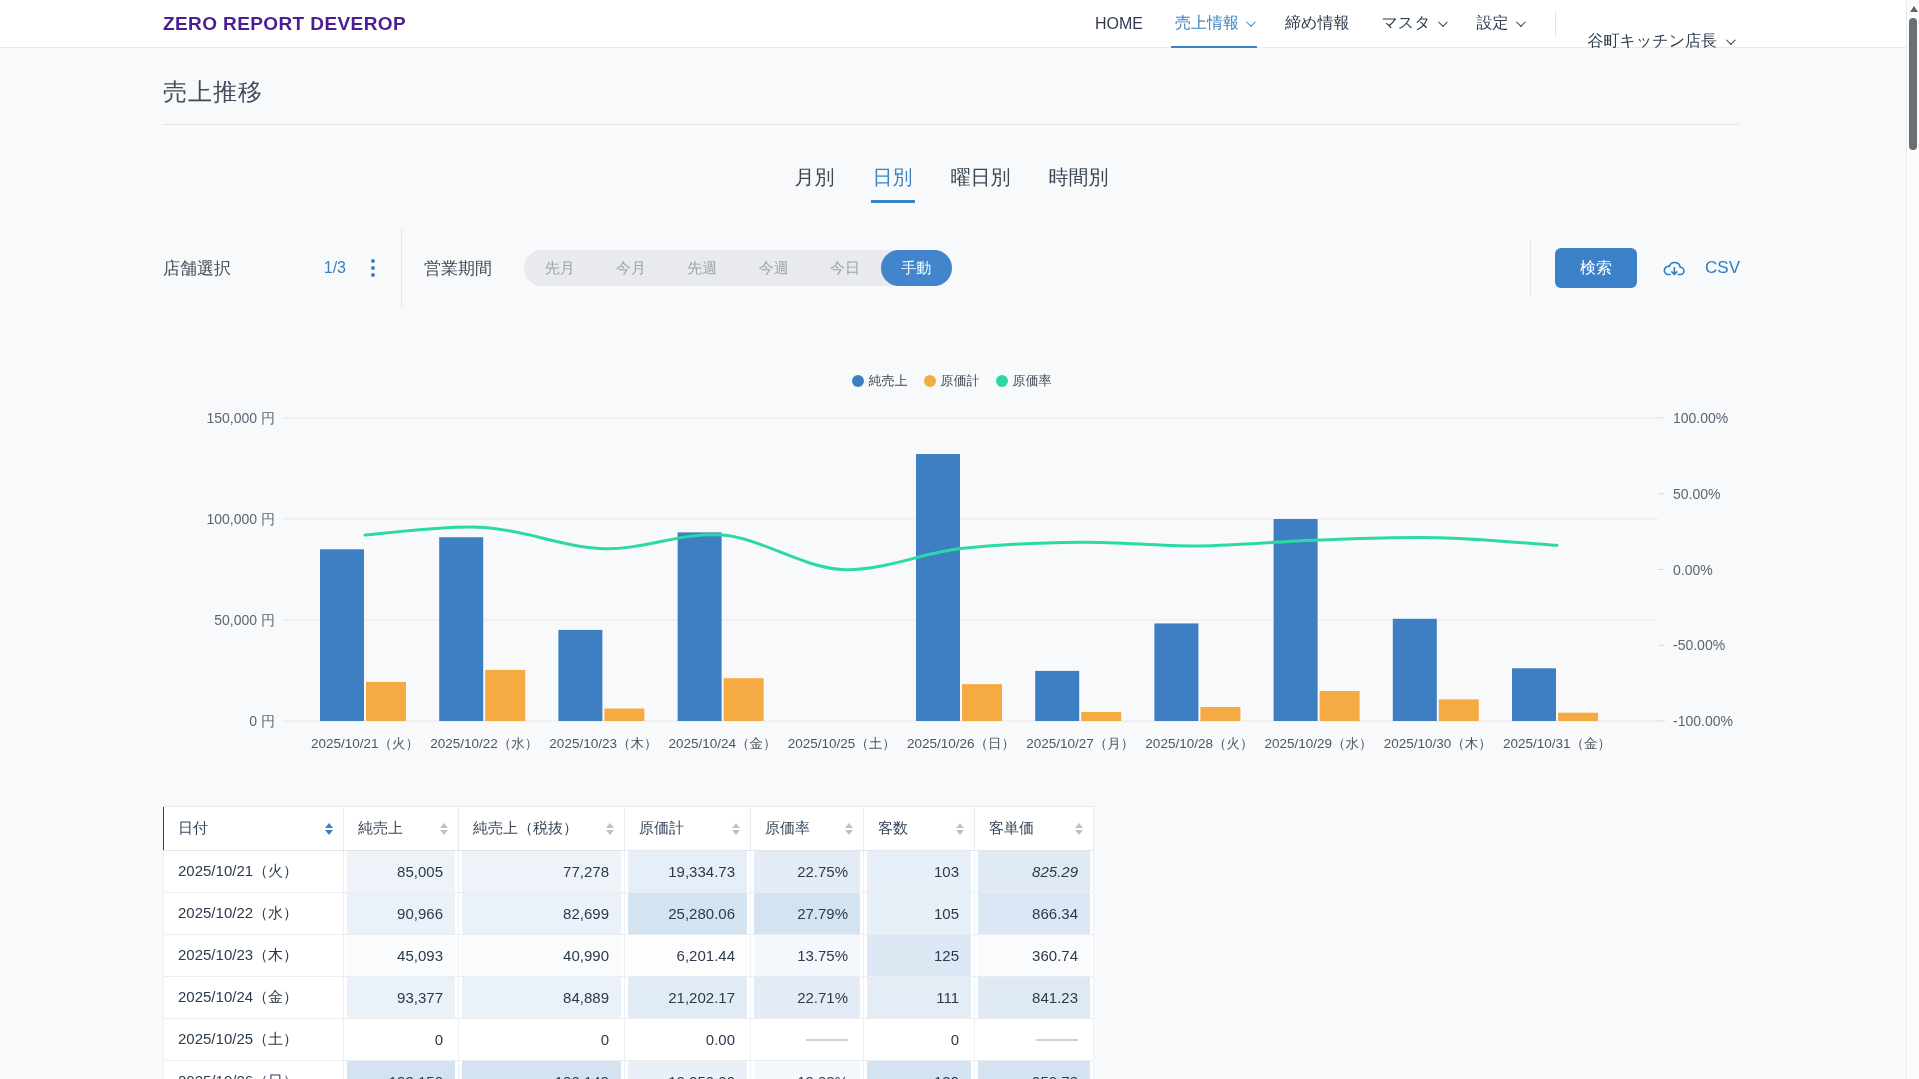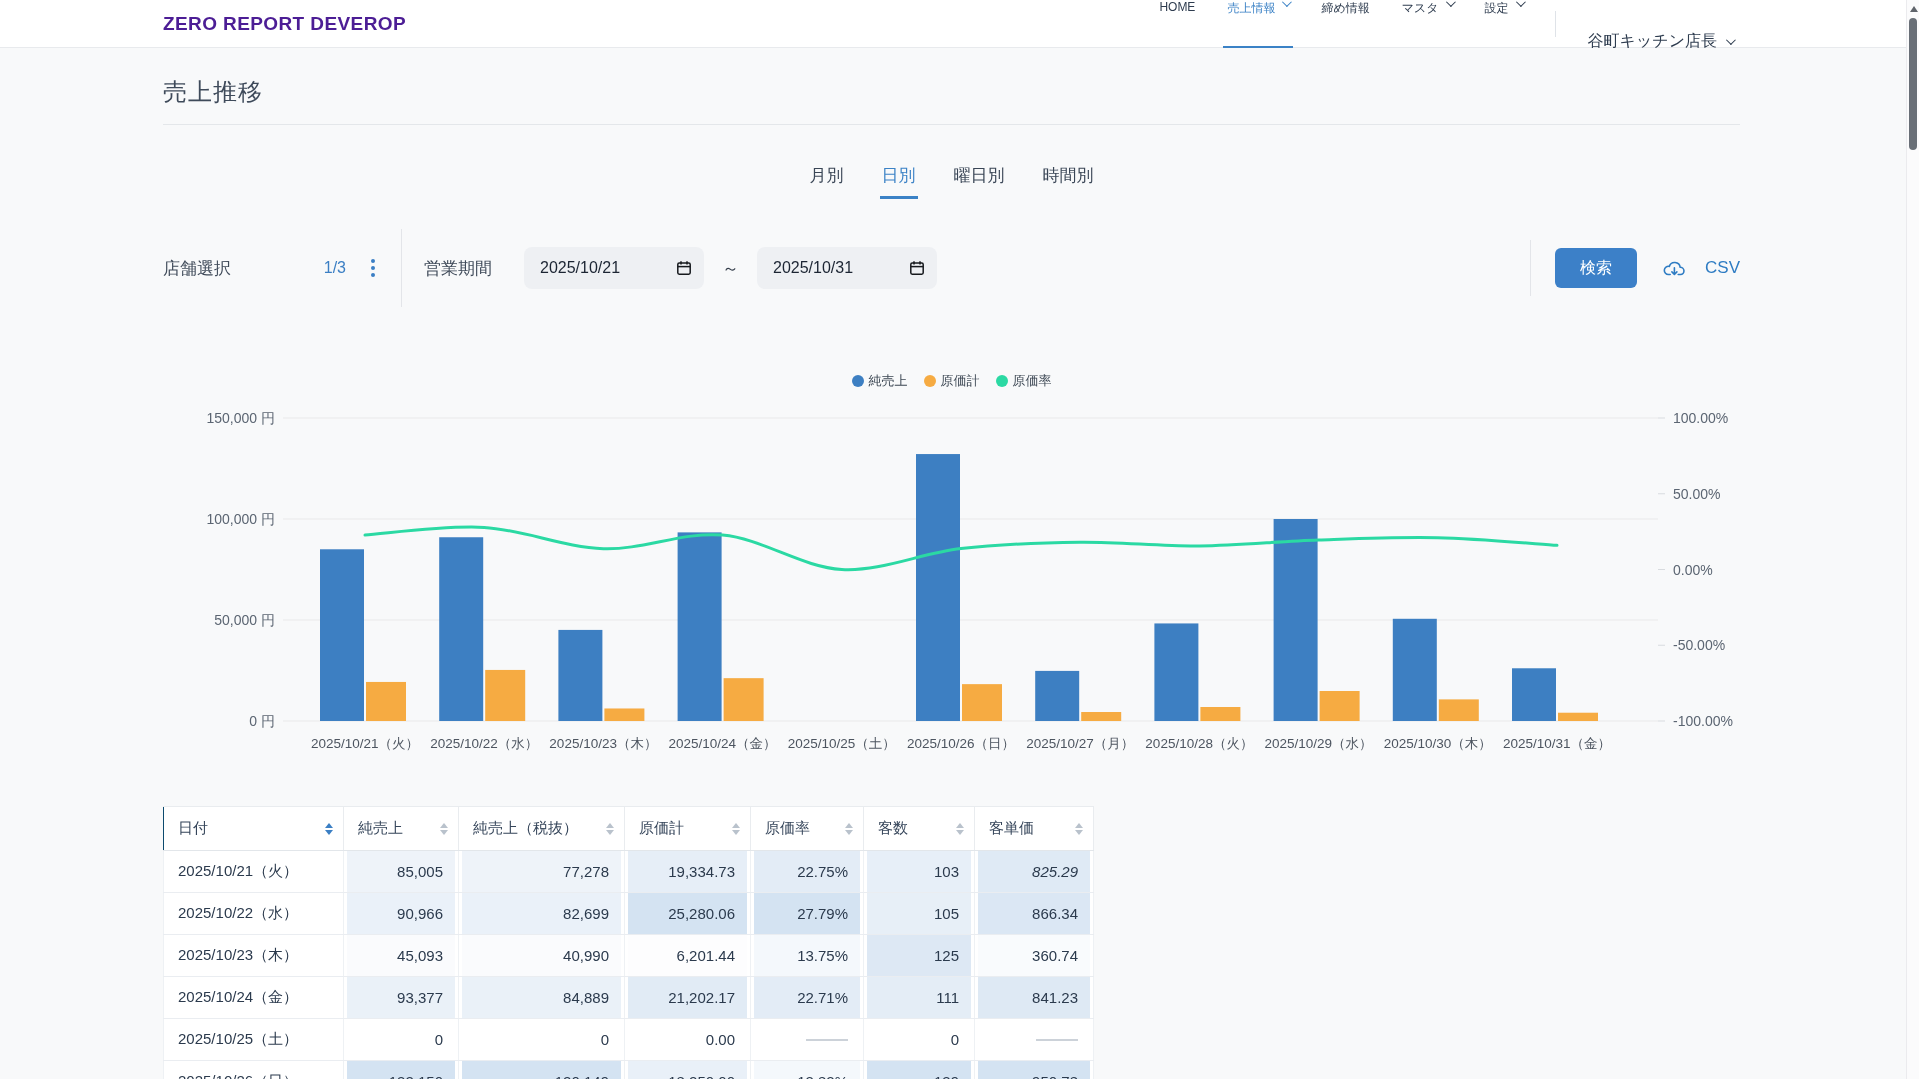--- a/index.html
+++ b/index.html
@@ -6,40 +6,40 @@
   html,body { width:1919px; height:1079px; overflow:hidden; background:#f8f9fa;
     font-family:"Liberation Sans", sans-serif; }
   body { position:relative; color:#2b3a4d; }
 
   
   .nav { position:absolute; top:0; left:0; width:1919px; height:48px; background:#fff;
     border-bottom:1px solid #e8eaed; display:flex; align-items:center;
     padding:0 186px 0 163px; z-index:10; }
   .logo { font-size:19px; font-weight:600; letter-spacing:.4px; color:#4c1d95; }
   .nav-right { margin-left:auto; display:flex; align-items:center; gap:32px; height:100%; }
-  .nav-item { position:relative; height:100%; display:flex; gap:7px;
-    font-size:12px; color:#2e3c4f; cursor:pointer; }
+  .nav-item { position:relative; height:100%; display:flex; align-items:center; gap:7px;
+    font-size:16px; color:#2e3c4f; cursor:pointer; }
   .nav-item.active { color:#3b82c6; }
   .nav-item.active::after { content:""; position:absolute; left:-4px; right:-4px; bottom:-1px;
     height:2px; background:#3b82c6; }
   .chev { width:7px; height:7px; border-right:1.6px solid currentColor;
     border-bottom:1.6px solid currentColor; transform:rotate(45deg) translateY(-2px);
     display:inline-block; }
   .nav-divider { width:1px; height:26px; background:#dfe3e8; }
   .nav-user { display:flex; align-items:center; gap:9px; font-size:16px; color:#2e3c4f; cursor:pointer;margin-top:36px; }
 
   
   .page-title { position:absolute; top:76px; left:163px; font-size:24px; font-weight:500;
     letter-spacing:1px; color:#3e4a5a; }
   .title-divider { position:absolute; top:124px; left:163px; width:1577px; height:1px; background:#e4e7ea; }
 
   
   .tabs { position:absolute; top:162px; left:163px; width:1577px; display:flex;
     justify-content:center; gap:34px; }
-  .tab { font-size:17px; color:#3a4656; padding:2px 2px 9px; border-bottom:3px solid transparent; cursor:pointer; }
+  .tab { font-size:20px; color:#3a4656; padding:2px 2px 9px; border-bottom:3px solid transparent; cursor:pointer; }
   .tab.active { color:#3b82c6; border-bottom-color:#3b82c6; }
 
   
   .filters { position:absolute; top:222px; left:163px; width:1577px; height:92px;
     display:flex; align-items:center; }
   .store-group { width:214px; display:flex; align-items:center; justify-content:space-between; }
   .flabel { font-size:17px; color:#3f4a59; font-weight:500; }
   .store-val { display:flex; align-items:center; gap:23px; }
   .store-count { font-size:16px; color:#3b7fc4; }
   .kebab { display:inline-flex; flex-direction:column; gap:3px; cursor:pointer; padding:2px; }
@@ -156,45 +156,28 @@
       <span class="kebab">
           <i></i>
           <i></i>
           <i></i>
         </span>
     </span>
   </div>
   <div class="vdiv-l"></div>
   <span class="flabel period-label">営業期間</span>
   <div class="period-box">
-    <div class="dates-row">
-      <div class="datefield">
-        <input type="text" readonly="" value="2025/10/21" style="">
-        <span class="cal-icon">
-          <svg width="16" height="16" viewBox="0 0 16 16" fill="none" stroke="#16191d" stroke-width="1.5">
-            <rect x="1.8" y="3" width="12.4" height="11.2" rx="1.4"></rect>
-            <line x1="5" y1="1.2" x2="5" y2="4.4"></line>
-              <line x1="11" y1="1.2" x2="11" y2="4.4"></line>
-            <line x1="1.8" y1="6.6" x2="14.2" y2="6.6"></line>
-          </svg>
-        </span>
+    <div class="segmented" id="quick-ranges">
+        <button class="seg-btn">先月</button>
+        <button class="seg-btn">今月</button>
+        <button class="seg-btn">先週</button>
+        <button class="seg-btn">今週</button>
+        <button class="seg-btn">今日</button>
+        <button class="seg-btn active">手動</button>
       </div>
-      <span class="range-sep">～</span>
-      <div class="datefield">
-        <input type="text" readonly="" value="2025/10/31" style="">
-        <span class="cal-icon">
-          <svg width="16" height="16" viewBox="0 0 16 16" fill="none" stroke="#16191d" stroke-width="1.5">
-            <rect x="1.8" y="3" width="12.4" height="11.2" rx="1.4"></rect>
-            <line x1="5" y1="1.2" x2="5" y2="4.4"></line>
-              <line x1="11" y1="1.2" x2="11" y2="4.4"></line>
-            <line x1="1.8" y1="6.6" x2="14.2" y2="6.6"></line>
-          </svg>
-        </span>
-      </div>
-    </div>
   </div>
   <div class="spacer"></div>
   <div class="vdiv-r"></div>
   <button class="search-btn">検索</button>
   <div class="csv-link">
     <svg width="23" height="19" viewBox="0 0 23 19" fill="none" stroke="#2e7cc3" stroke-width="1.6" stroke-linecap="round" stroke-linejoin="round">
       <path d="M7.2 15.5 H5.6 a4.1 4.1 0 1 1 .7-8.1 A5.6 5.6 0 0 1 17.2 8.3 a3.6 3.6 0 0 1 .3 7.2 h-2.3"></path>
       <path d="M11.4 8.8 v6.4 M8.9 12.9 l2.5 2.6 2.5-2.6"></path>
     </svg>
     <span>CSV</span>

